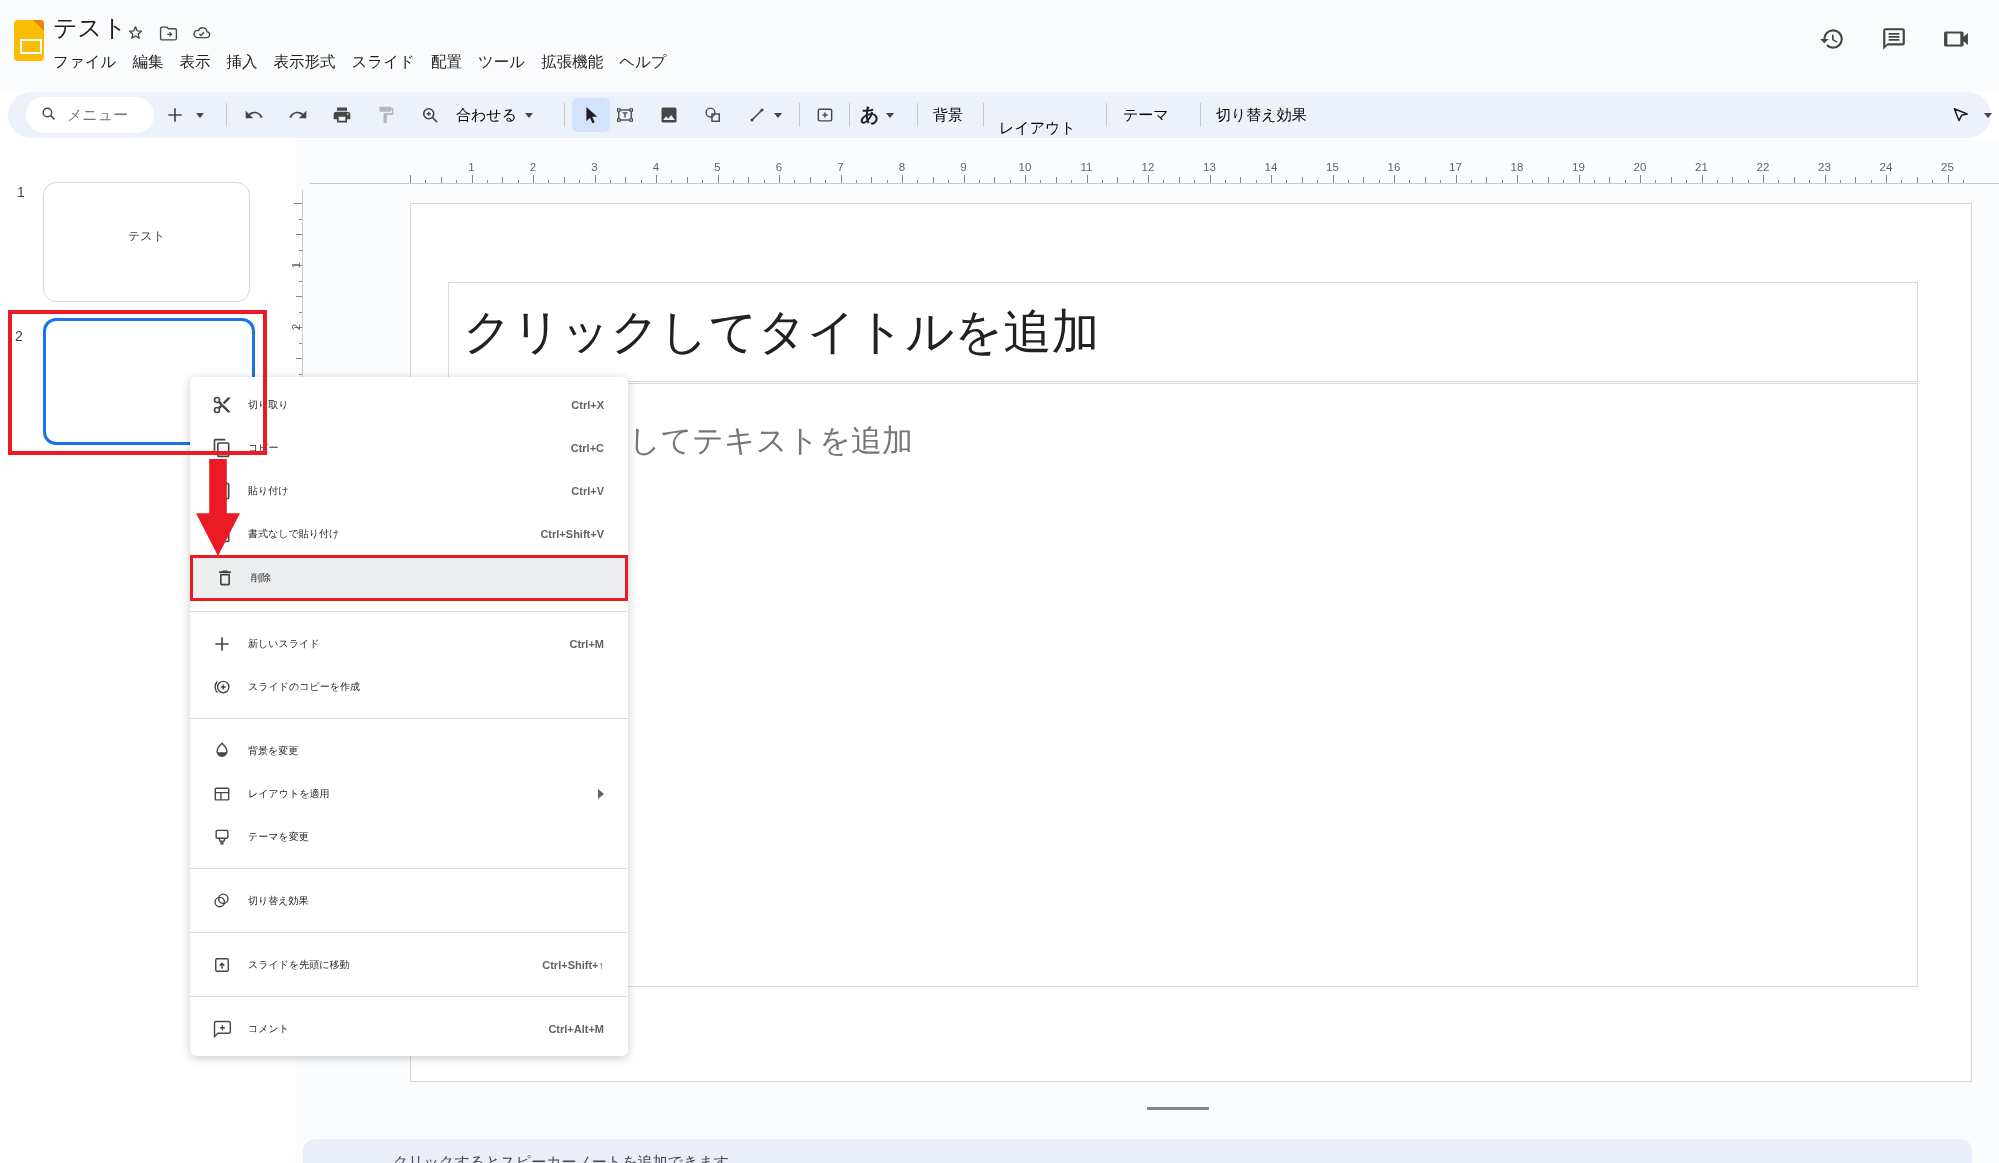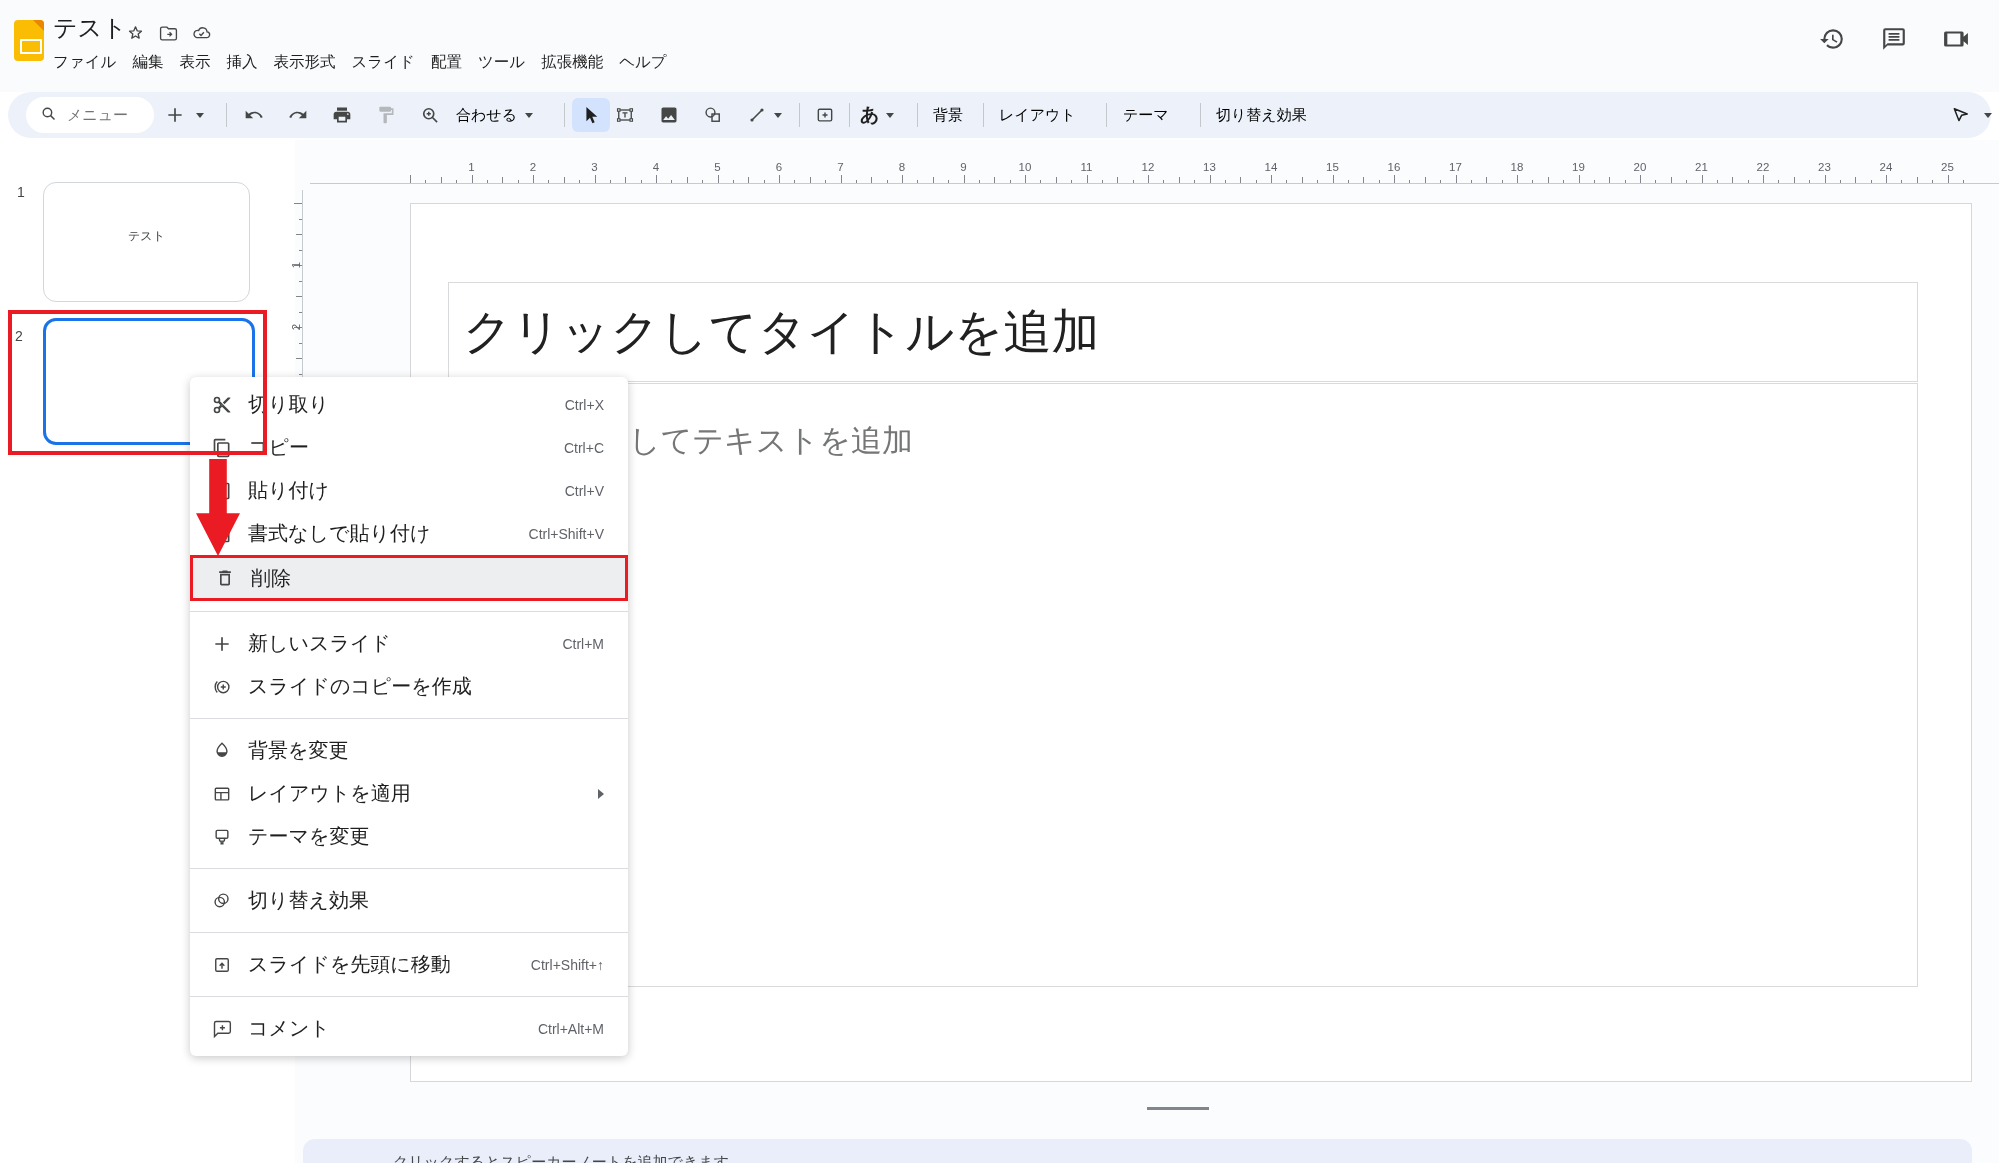--- a/index.html
+++ b/index.html
@@ -56,22 +56,22 @@
   .ph-title{left:37px;top:78px;width:1470px;height:100px;display:flex;align-items:center;padding-left:14px;font-size:48px;color:#212121;}
   .ph-body{left:37px;top:179px;width:1470px;height:604px;font-size:31px;color:#747775;padding:36px 0 0 53px;}
   .notes-divider{position:absolute;left:852px;top:967px;width:62px;height:3px;background:#80868b;}
   .notes-bar{position:absolute;left:8px;top:999px;width:1669px;height:40px;background:#e9eefa;border-radius:12px 12px 0 0;padding:14px 0 0 90px;box-sizing:border-box;font-size:15px;color:#444746;}
 
   
   .ctx{left:190px;top:377px;width:438px;background:#fff;border-radius:6px;box-shadow:0 2px 10px rgba(0,0,0,.22);padding:6px 0;z-index:50;}
   .ctx-row{height:43px;display:flex;align-items:center;padding:0 24px 0 22px;box-sizing:border-box;gap:16px;}
   .ctx-row .ic{width:20px;height:20px;color:#444746;flex:0 0 20px;}
   .ctx-row .ic svg{width:20px;height:20px;display:block;}
-  .ctx-row .lab{font-size:20px;color:#1f1f1f;flex:1;white-space:nowrap;}
-  .ctx-row .sc{font-size:14px;color:#5f6368;font-weight:400;white-space:nowrap;}
+  .ctx-row .lab{font-size:10px;color:#1f1f1f;flex:1;white-space:nowrap;}
+  .ctx-row .sc{font-size:11px;color:#5f6368;font-weight:700;white-space:nowrap;}
   .ctx-row .sub{width:0;height:0;border-top:5px solid transparent;border-bottom:5px solid transparent;border-left:6px solid #5f6368;}
   .ctx-sep{height:1px;background:#dadce0;margin:10px 0;}
   .ctx-row.hl{background:#eceef0;border:3px solid #ea1b23;height:46px;}
 
   
   .anno{z-index:100;pointer-events:none;}
   .red-box-thumb{left:8px;top:310px;width:259px;height:145px;border:4px solid #ea1b23;box-sizing:border-box;}
   .red-arrow{left:196px;top:459px;width:44px;height:97px;background:#ea1b23;clip-path:polygon(30% 0,70% 0,70% 56%,100% 56%,50% 100%,0 56%,30% 56%);}
 </style>
 </head>
@@ -242,21 +242,21 @@
     <div class="tb-div" style="left:841px;"></div>
     <div class="tb-abs" style="left:852px;gap:7px;">
         <span style="font-size:19px;font-weight:700;color:#1f1f1f;">あ</span>
         <span class="caret"></span>
       </div>
     <div class="tb-div" style="left:909px;"></div>
     <div class="tb-abs" style="left:925px;">
         <span class="tb-text">背景</span>
       </div>
     <div class="tb-div" style="left:975px;"></div>
-    <div class="tb-abs" style="left:991px;">
+    <div class="tb-abs" style="left:991px;align-items:flex-end;">
         <span class="tb-text">レイアウト</span>
       </div>
     <div class="tb-div" style="left:1098px;"></div>
     <div class="tb-abs" style="left:1115px;">
         <span class="tb-text">テーマ</span>
       </div>
     <div class="tb-div" style="left:1192px;"></div>
     <div class="tb-abs" style="left:1208px;">
         <span class="tb-text">切り替え効果</span>
       </div>

